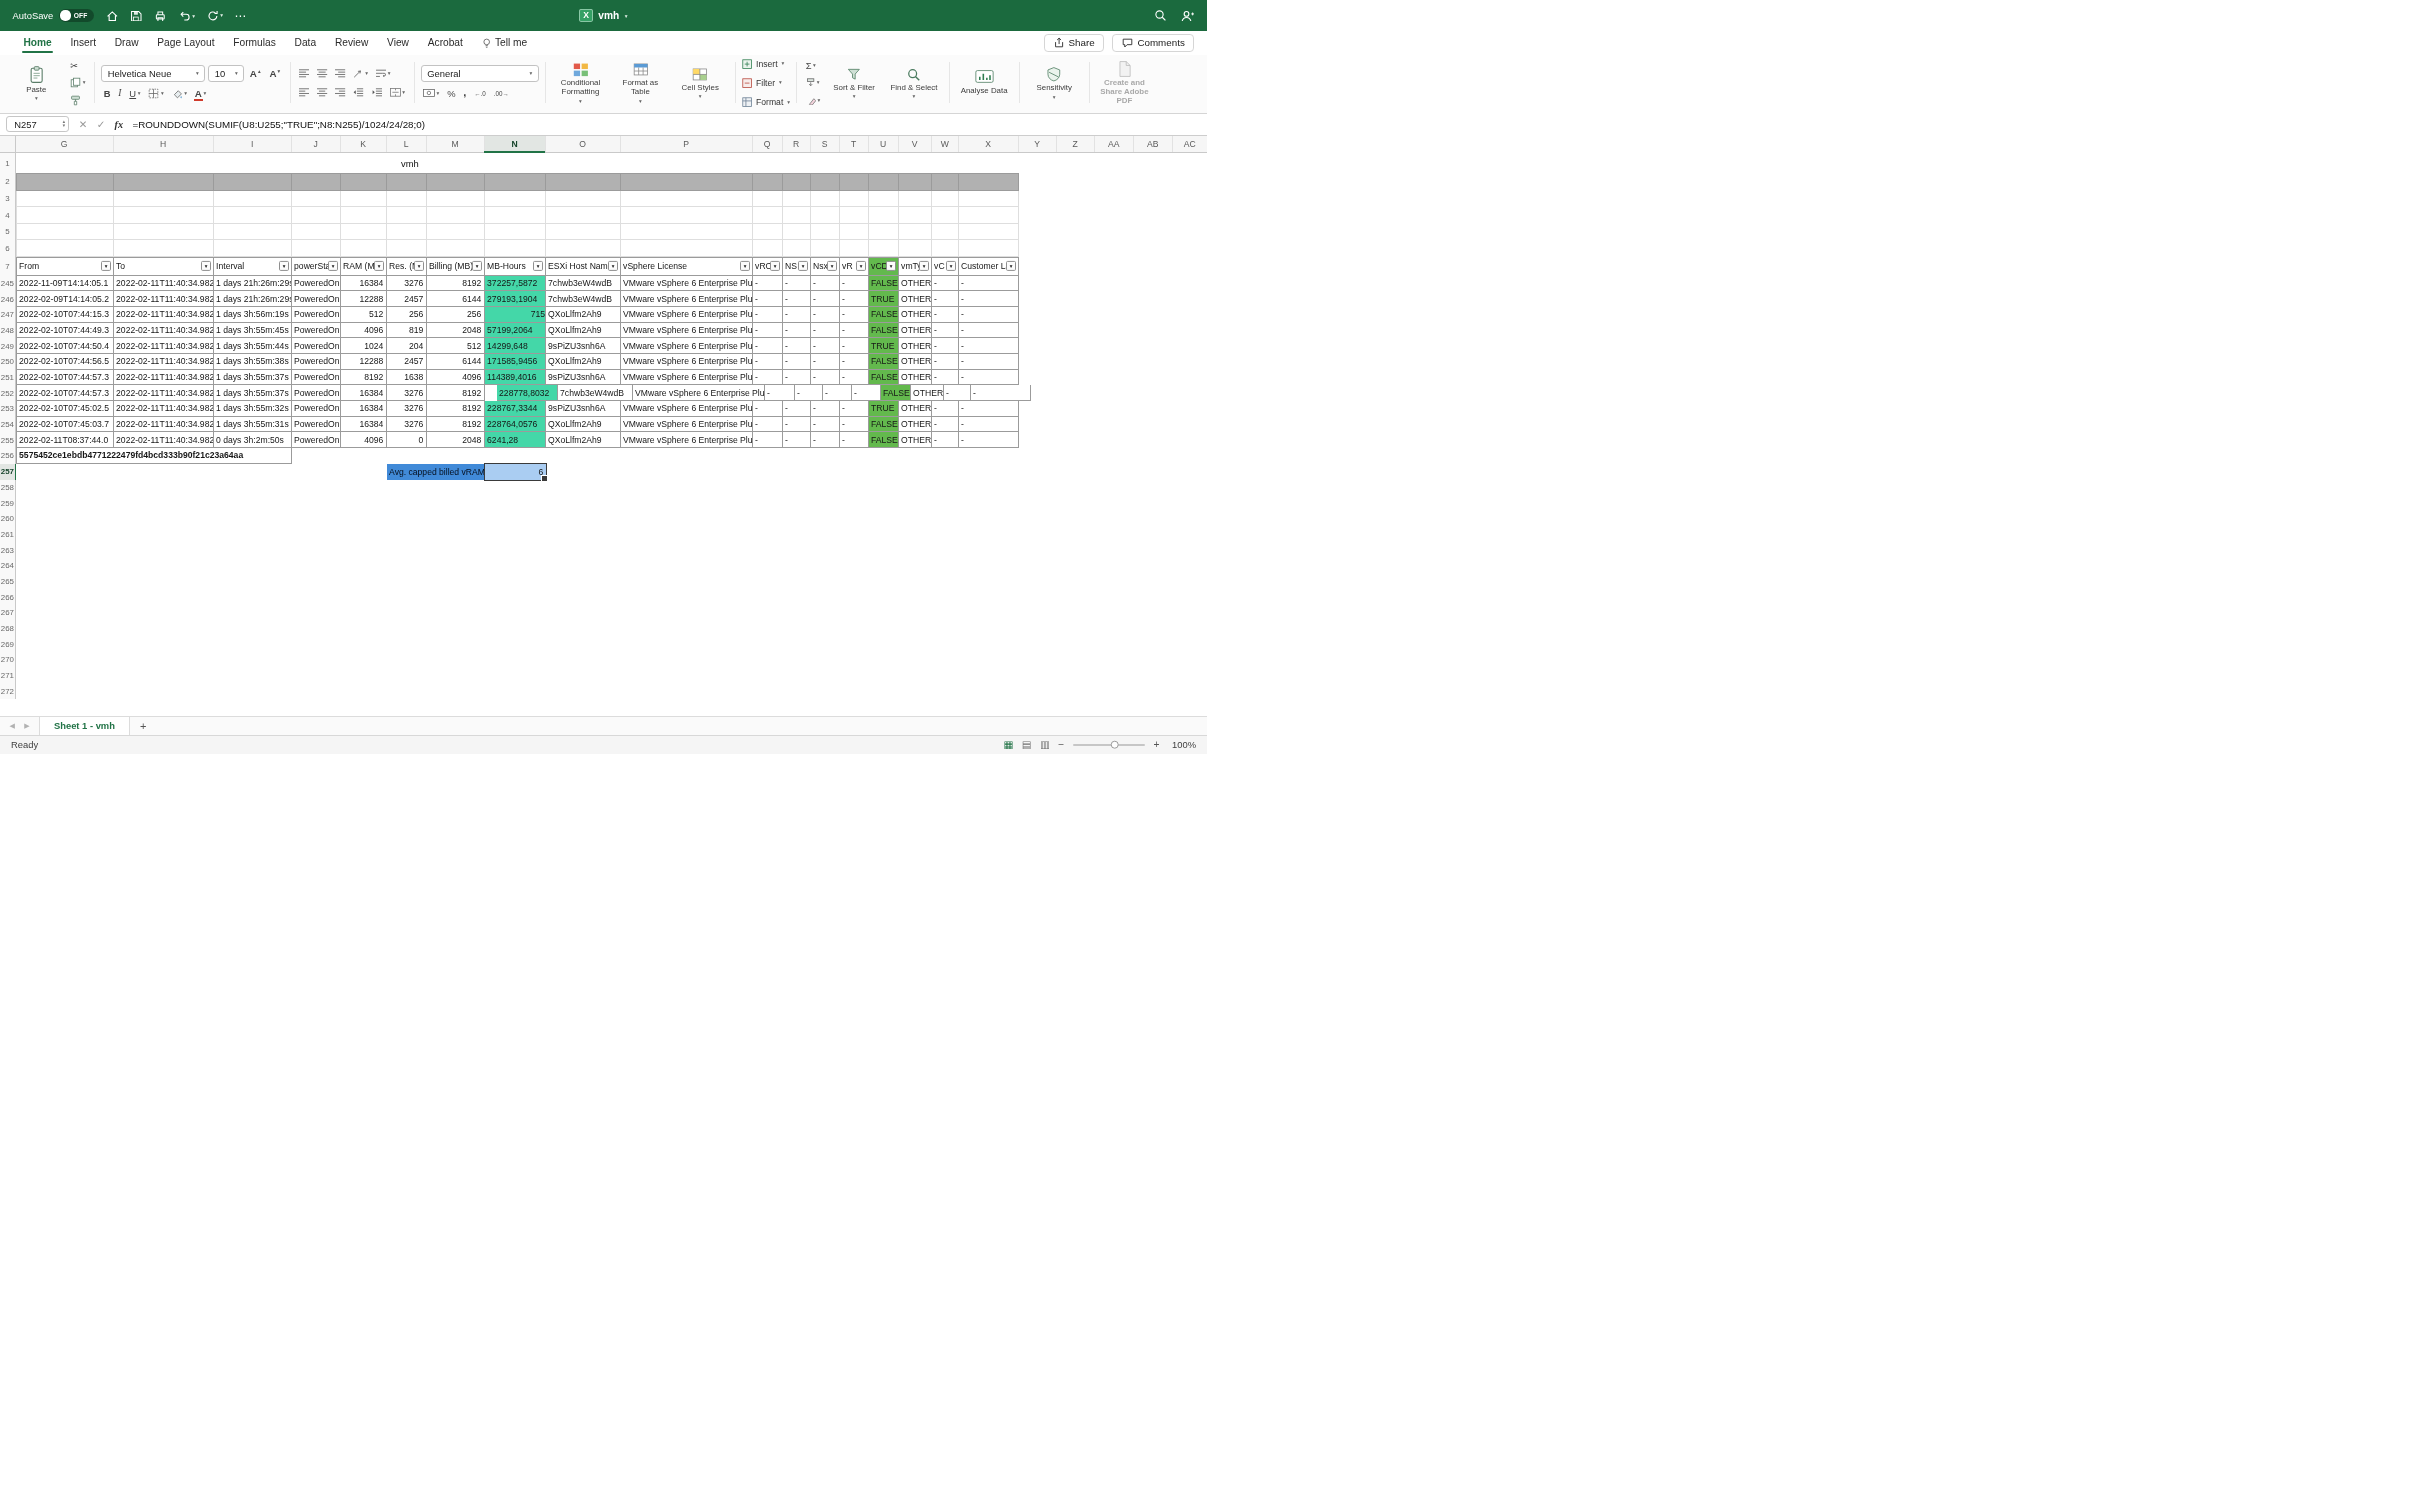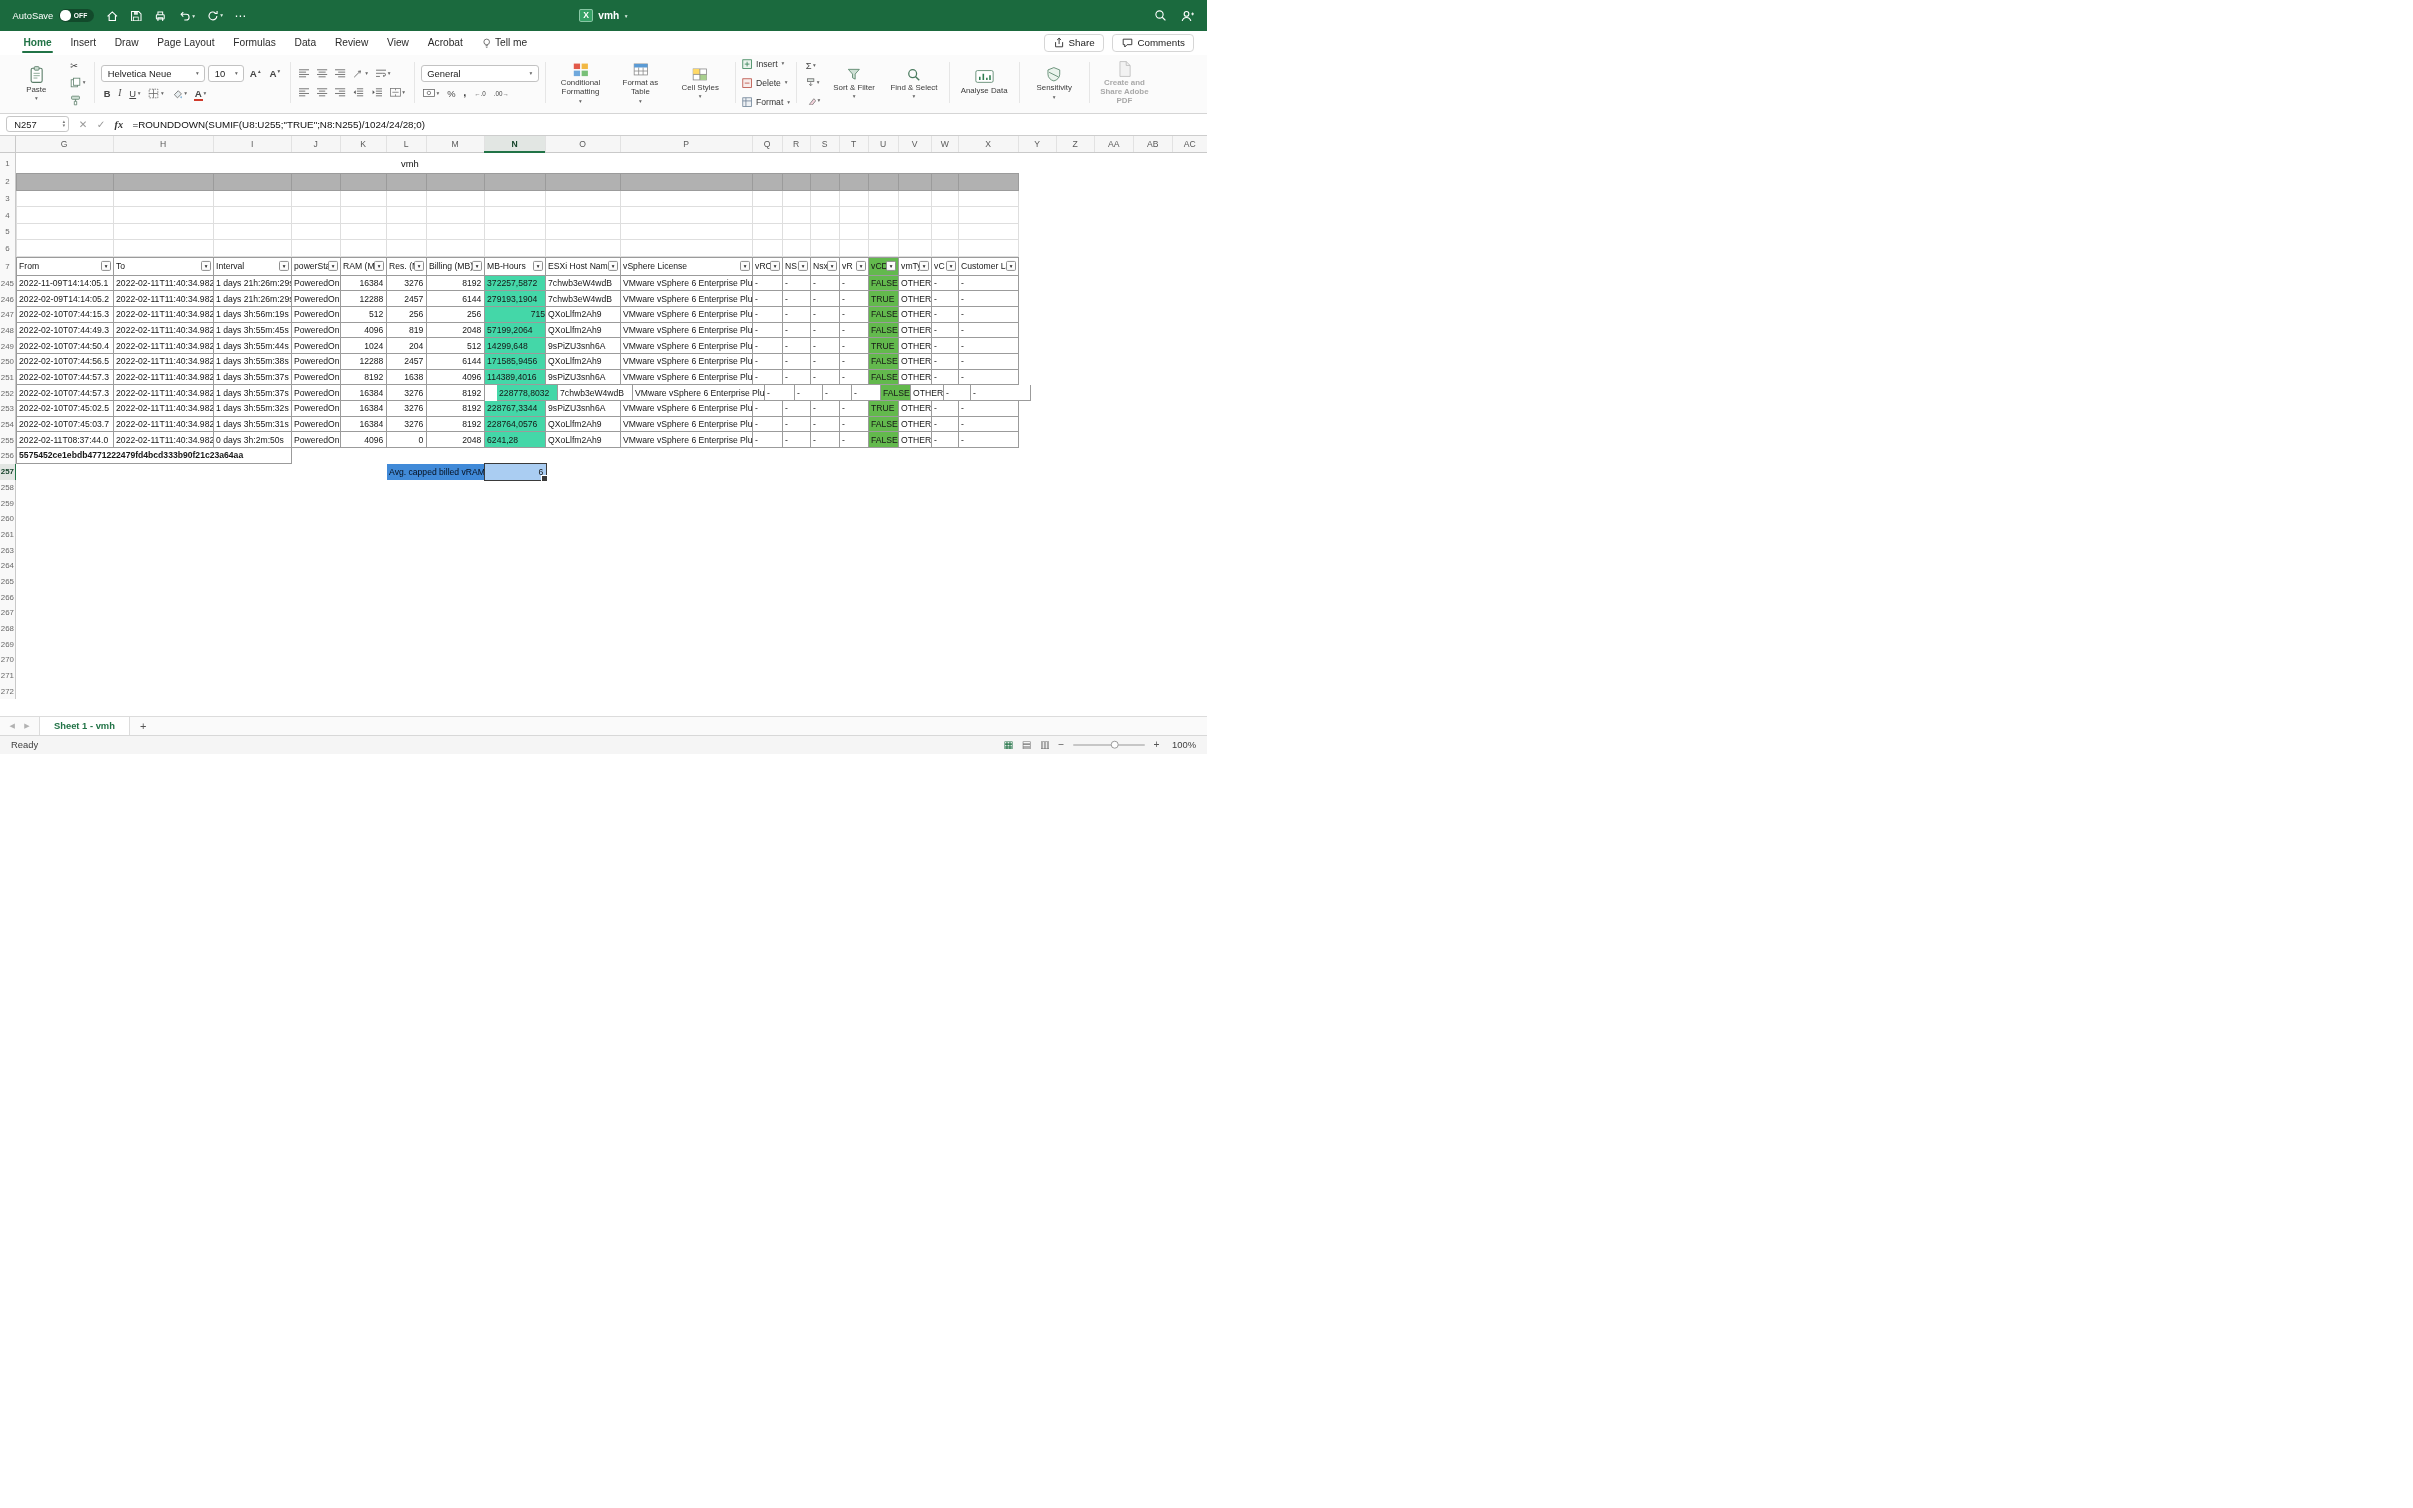--- a/index.html
+++ b/index.html
@@ -450,21 +450,21 @@
           <path d="M6.5 3.5v6M3.5 6.5h6" stroke="#2e7d4f"></path>
         </svg>
       <span>Insert</span>
       <span class="chev">▾</span>
     </button>
     <button class="cellbtn">
       <svg width="10.2" height="10.2" viewBox="0 0 13 13">
           <rect x="1" y="1" width="11" height="11" fill="#f7ecea" stroke="#b5453a"></rect>
           <path d="M3.5 6.5h6" stroke="#b5453a"></path>
         </svg>
-      <span>Delete</span>
+      <span>Filter</span>
       <span class="chev">▾</span>
     </button>
     <button class="cellbtn">
       <svg width="10.2" height="10.2" viewBox="0 0 13 13">
           <rect x="1" y="1" width="11" height="11" fill="#eef1f4" stroke="#6a7f93"></rect>
           <path d="M1 5h11M5 1v11" stroke="#6a7f93"></path>
         </svg>
       <span>Format</span>
       <span class="chev">▾</span>
     </button>

